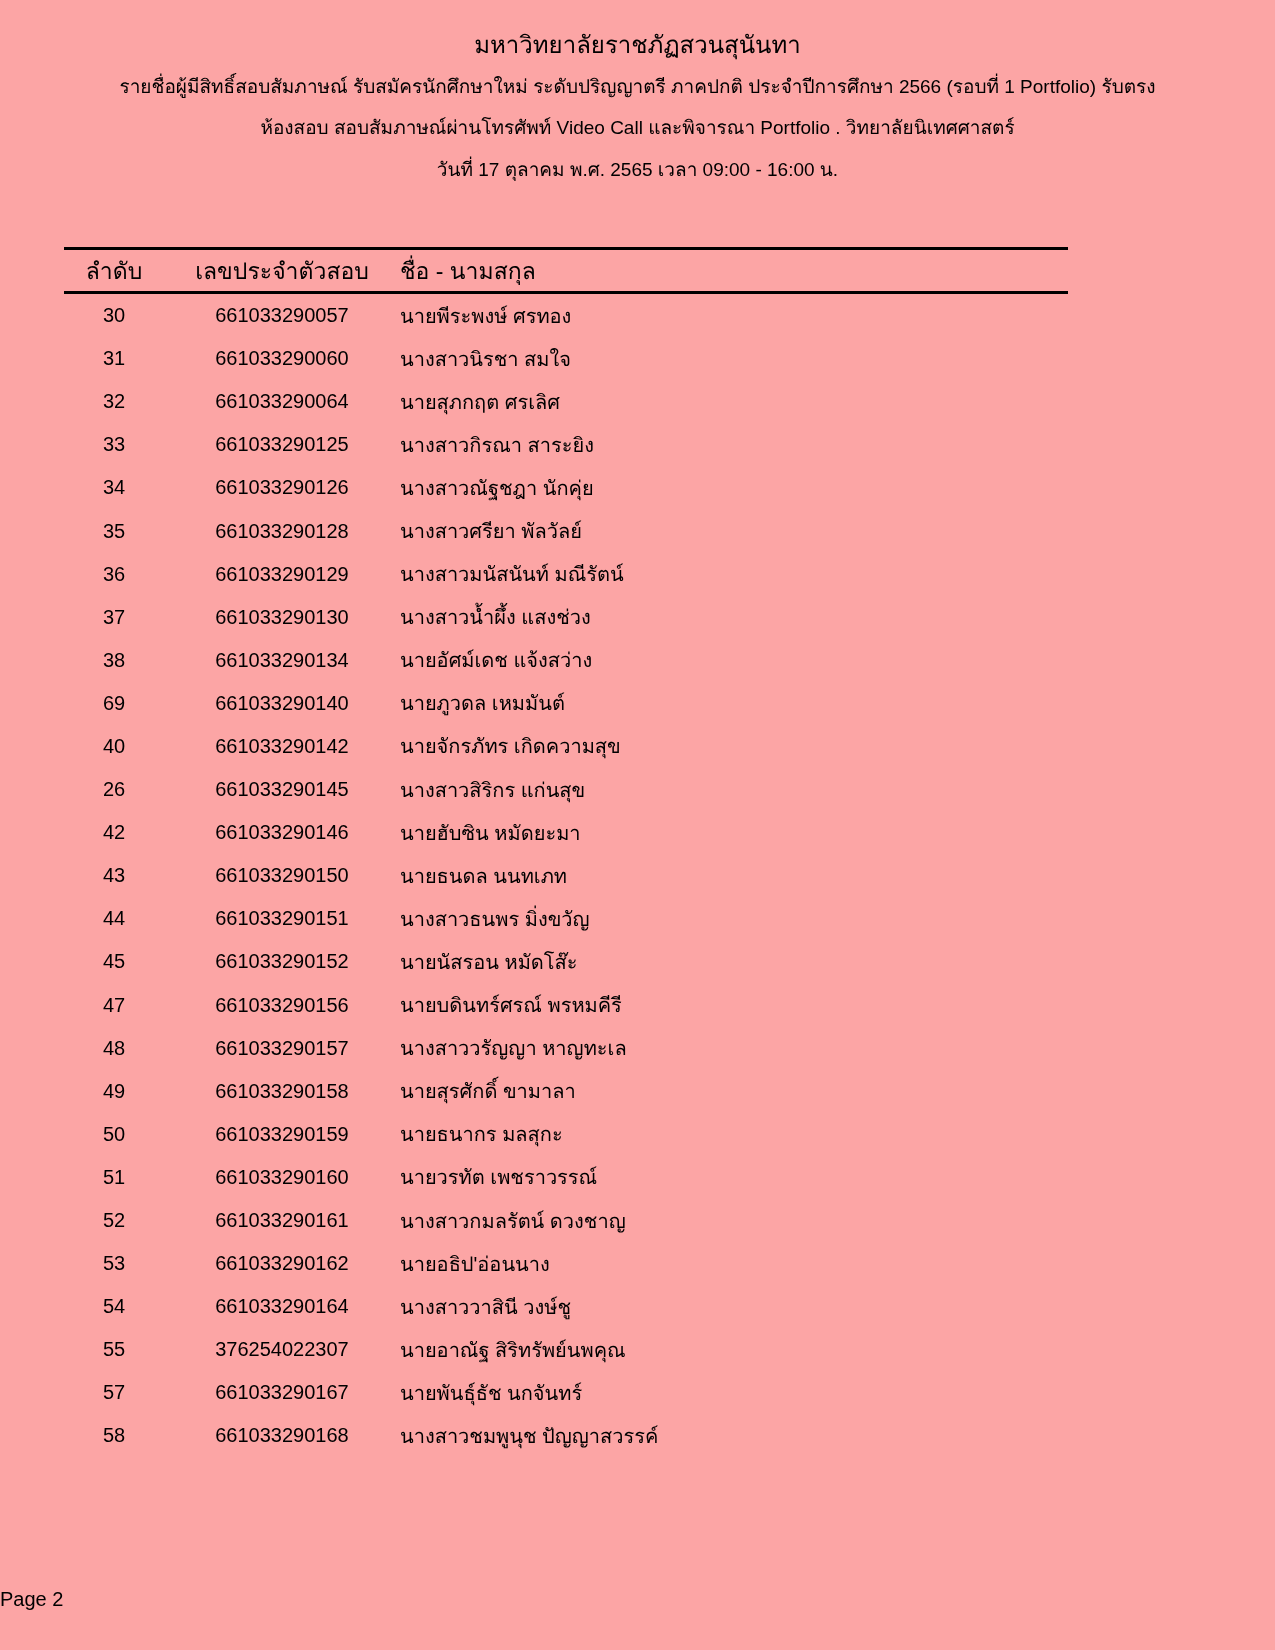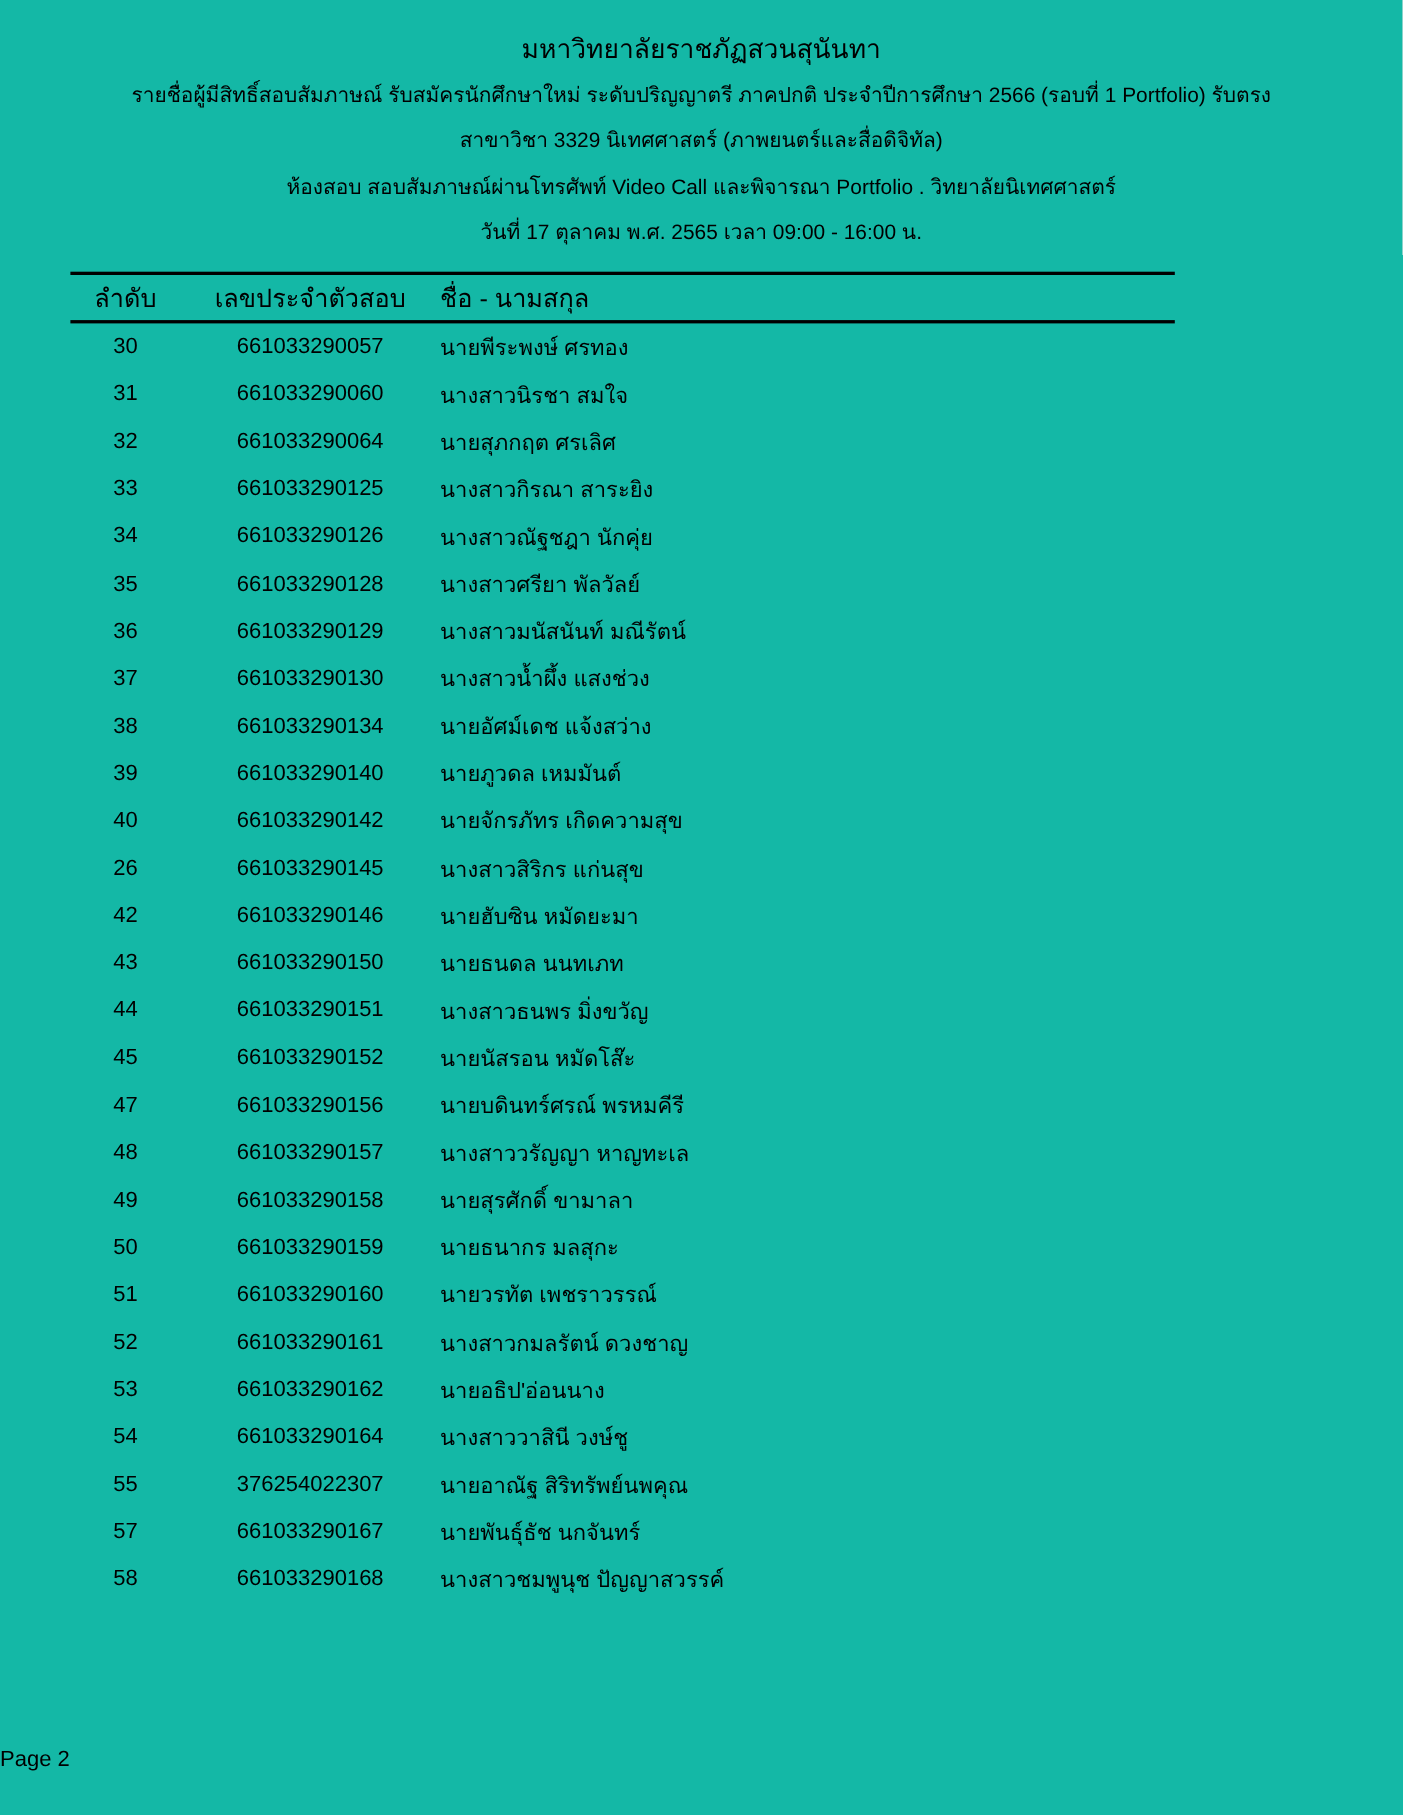--- a/index.html
+++ b/index.html
@@ -1,21 +1,21 @@
 <!DOCTYPE html>
 <html><head>
 <meta charset="utf-8">
 <style>
   html, body { margin: 0; padding: 0; background: #e8e8e8; }
   .page {
     position: relative;
     width: 1275px;
     height: 1650px;
     margin: 0 auto;
-    background: #14b8a6;
+    background: #fca5a5;
     color: #000000;
     font-family: "Liberation Sans", sans-serif;
     overflow: hidden;
   }
   .doc-header {
     position: absolute;
     top: 24px;
     left: 0;
     width: 100%;
     text-align: center;
@@ -62,21 +62,20 @@
   }
 </style>
 </head>
 <body>
 
 <div class="page">
 
   <div class="doc-header">
     <div class="line title">มหาวิทยาลัยราชภัฏสวนสุนันทา</div>
     <div class="line">รายชื่อผู้มีสิทธิ์สอบสัมภาษณ์ รับสมัครนักศึกษาใหม่ ระดับปริญญาตรี ภาคปกติ ประจำปีการศึกษา 2566 (รอบที่ 1 Portfolio) รับตรง</div>
-    <div class="line">สาขาวิชา 3329 นิเทศศาสตร์ (ภาพยนตร์และสื่อดิจิทัล)</div>
     <div class="line">ห้องสอบ สอบสัมภาษณ์ผ่านโทรศัพท์ Video Call และพิจารณา Portfolio . วิทยาลัยนิเทศศาสตร์</div>
     <div class="line">วันที่ 17 ตุลาคม พ.ศ. 2565 เวลา 09:00 - 16:00 น.</div>
   </div>
 
   <div class="doc-table">
     <div class="thead">
       <div class="c-center">ลำดับ</div>
       <div class="c-center">เลขประจำตัวสอบ</div>
       <div class="c-left">ชื่อ - นามสกุล</div>
     </div>
@@ -129,21 +128,21 @@
       <div class="c-left">นางสาวน้ำผึ้ง แสงช่วง</div>
     </div>
 
     <div class="trow">
       <div class="c-center">38</div>
       <div class="c-center">661033290134</div>
       <div class="c-left">นายอัศม์เดช แจ้งสว่าง</div>
     </div>
 
     <div class="trow">
-      <div class="c-center">39</div>
+      <div class="c-center">69</div>
       <div class="c-center">661033290140</div>
       <div class="c-left">นายภูวดล เหมมันต์</div>
     </div>
 
     <div class="trow">
       <div class="c-center">40</div>
       <div class="c-center">661033290142</div>
       <div class="c-left">นายจักรภัทร เกิดความสุข</div>
     </div>
 

